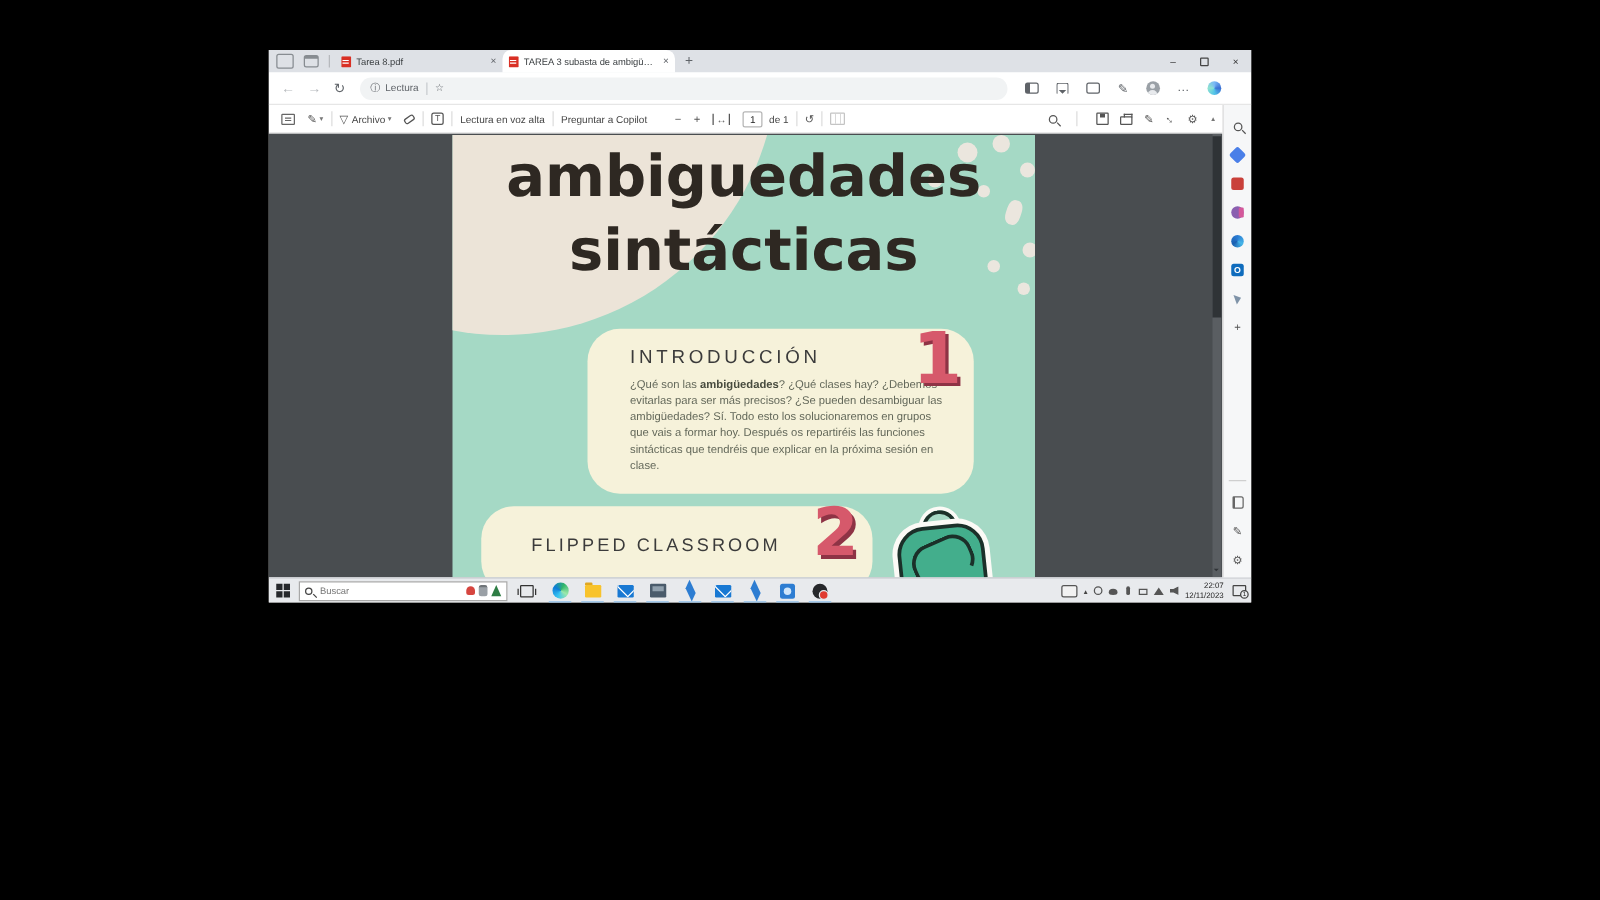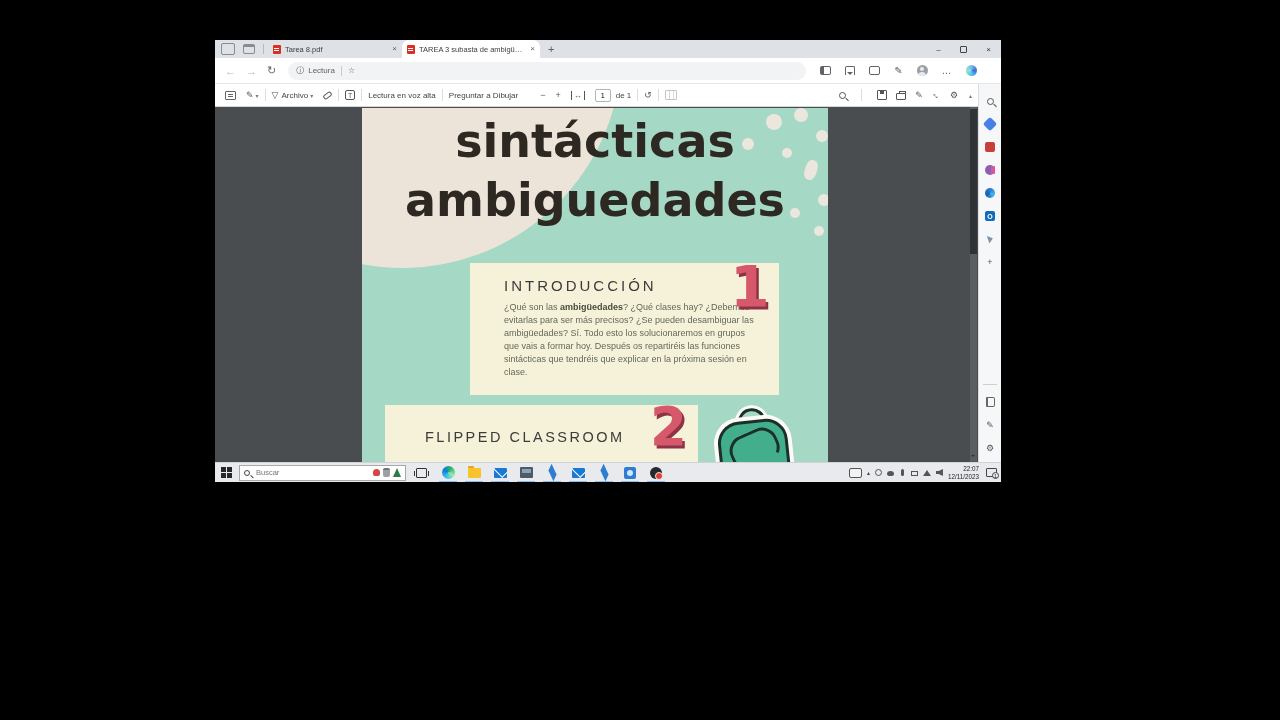--- a/index.html
+++ b/index.html
@@ -66,21 +66,21 @@
   .rgroup{margin-left:auto;display:flex;align-items:center;gap:9px;padding-right:6px;}
   .lgap{margin-left:10px;}
 
   
   .viewer{position:absolute;left:0;top:23px;width:763px;height:355px;background:#494d50;overflow:hidden;}
   .page{position:absolute;left:147px;top:1px;width:466px;height:354px;background:#a5d9c5;overflow:hidden;}
   .blob{position:absolute;left:-180px;top:-280px;width:440px;height:440px;border-radius:50%;background:#ece4d8;}
   .dot{position:absolute;background:#eee7df;border-radius:50%;opacity:.95;}
   .doctitle{position:absolute;left:0;top:4px;width:466px;text-align:center;font-family:"DejaVu Sans",sans-serif;
     font-weight:800;font-size:46px;line-height:59px;color:#2e2822;letter-spacing:0;}
-  .card{position:absolute;background:#f6f2da;}
+  .card{position:absolute;background:#f6f2da;border-radius:26px;}
   .card1{left:108px;top:155px;width:309px;height:132px;padding:14px 24px 0 34px;}
   .card1 h2,.card2 h2{margin:0;font-weight:400;font-size:15px;letter-spacing:3px;color:#3b3b3b;}
   .card1 p{margin:7px 0 0 0;font-size:9px;line-height:1.45;color:#63685a;width:250px;}
   .card1 p b{color:#474b3e;}
   .num{position:absolute;font-family:"DejaVu Sans",sans-serif;font-weight:800;color:#d6596b;text-shadow:2.5px 3px 0 #8e3345;}
   .num1{left:368px;top:146px;font-size:57px;}
   .num2{left:288px;top:288px;font-size:53px;}
   .card2{left:23px;top:297px;width:313px;height:70px;padding:24px 0 0 40px;}
   .card2 h2{font-size:14.5px;letter-spacing:2.5px;}
   .backpack{position:absolute;left:348px;top:300px;width:90px;height:70px;transform:rotate(-6deg);}
@@ -207,21 +207,21 @@
       <span class="sep"></span>
       <span class="glyph">▽</span>
       <span style="margin-left:3px">Archivo</span>
       <span class="caret">▾</span>
       <div class="eraser lgap"></div>
       <span class="sep"></span>
       <div class="ttool">T</div>
       <span class="sep"></span>
       <span>Lectura en voz alta</span>
       <span class="sep"></span>
-      <span>Preguntar a Dibujar</span>
+      <span>Preguntar a Copilot</span>
       <span class="glyph" style="margin-left:22px">−</span>
       <span class="glyph lgap">+</span>
       <span class="fit lgap">↔</span>
       <input class="pgbox lgap" value="1" style="">
       <span style="margin-left:5px">de 1</span>
       <span class="sep"></span>
       <span class="glyph">↺</span>
       <span class="sep"></span>
       <div class="grayic"></div>
       <div class="rgroup">
@@ -243,22 +243,22 @@
         <div class="dot" style="left:404px;top:6px;width:16px;height:16px"></div>
         <div class="dot" style="left:432px;top:0px;width:14px;height:14px"></div>
         <div class="dot" style="left:454px;top:22px;width:12px;height:12px"></div>
         <div class="dot" style="left:420px;top:40px;width:10px;height:10px"></div>
         <div class="dot" style="left:443px;top:52px;width:12px;height:20px;border-radius:40%;transform:rotate(18deg)"></div>
         <div class="dot" style="left:456px;top:86px;width:12px;height:12px"></div>
         <div class="dot" style="left:428px;top:100px;width:10px;height:10px"></div>
         <div class="dot" style="left:452px;top:118px;width:10px;height:10px"></div>
 
         <div class="doctitle">
+          <div>ambiguedades</div>
           <div>sintácticas</div>
-          <div>ambiguedades</div>
         </div>
 
         <div class="card card1">
           <h2>INTRODUCCIÓN</h2>
           <p><span>¿Qué son las </span><b>ambigüedades</b><span>? ¿Qué clases hay? ¿Debemos evitarlas para ser más precisos? ¿Se pueden desambiguar las ambigüedades? Sí. Todo esto los solucionaremos en grupos que vais a formar hoy. Después os repartiréis las funciones sintácticas que tendréis que explicar en la próxima sesión en clase.</span></p>
         </div>
         <div class="num num1">1</div>
 
         <div class="card card2">
           <h2>FLIPPED CLASSROOM</h2>

